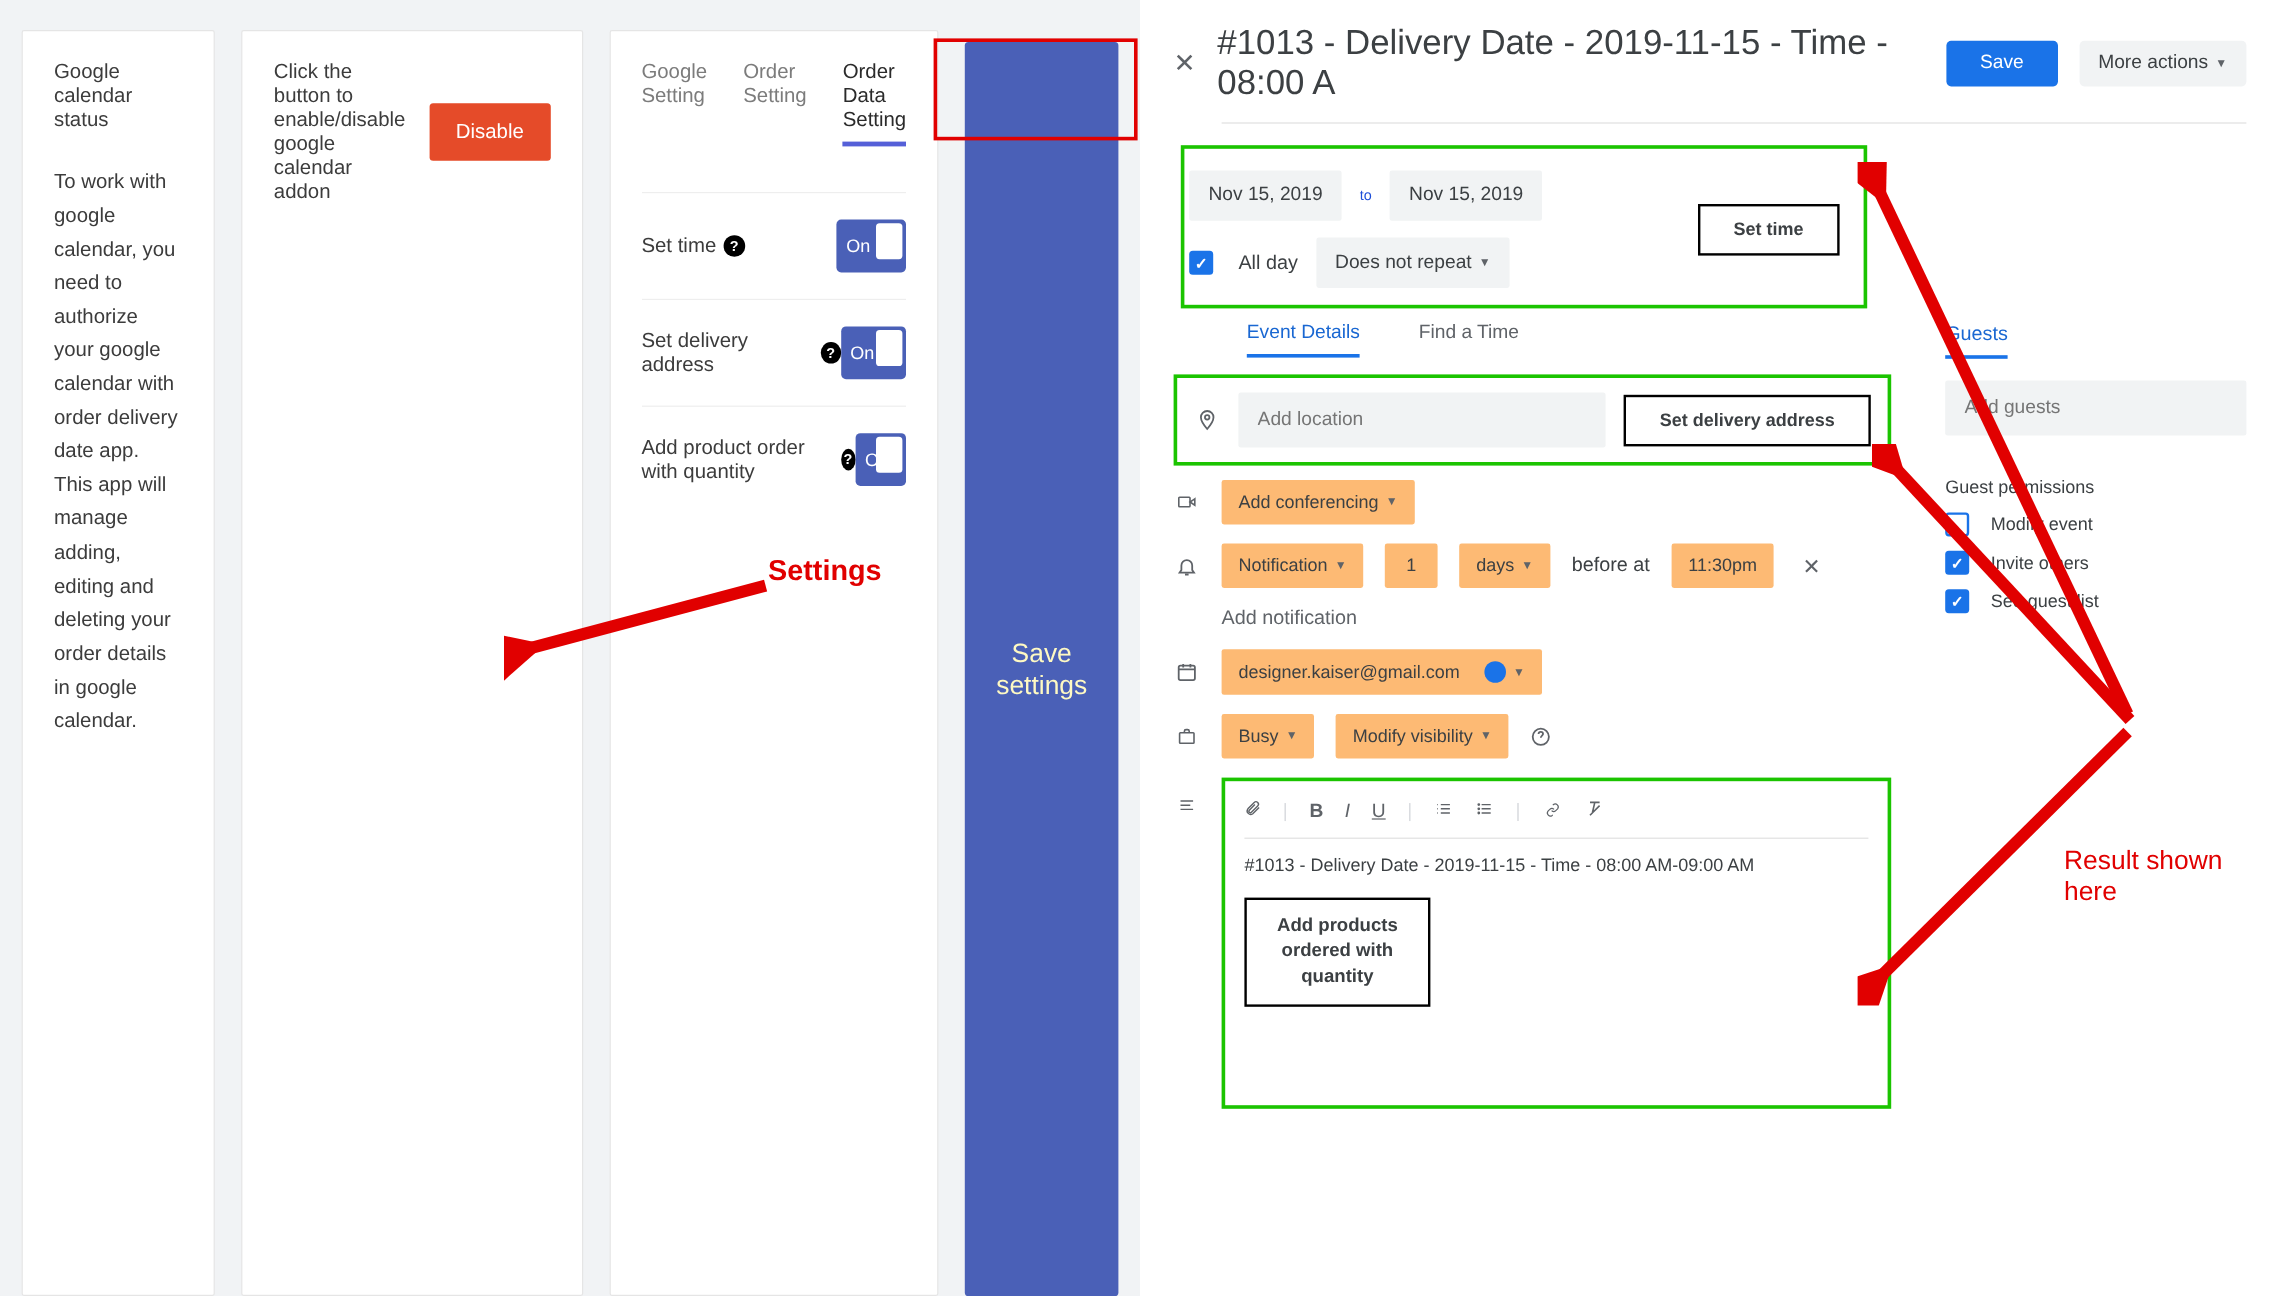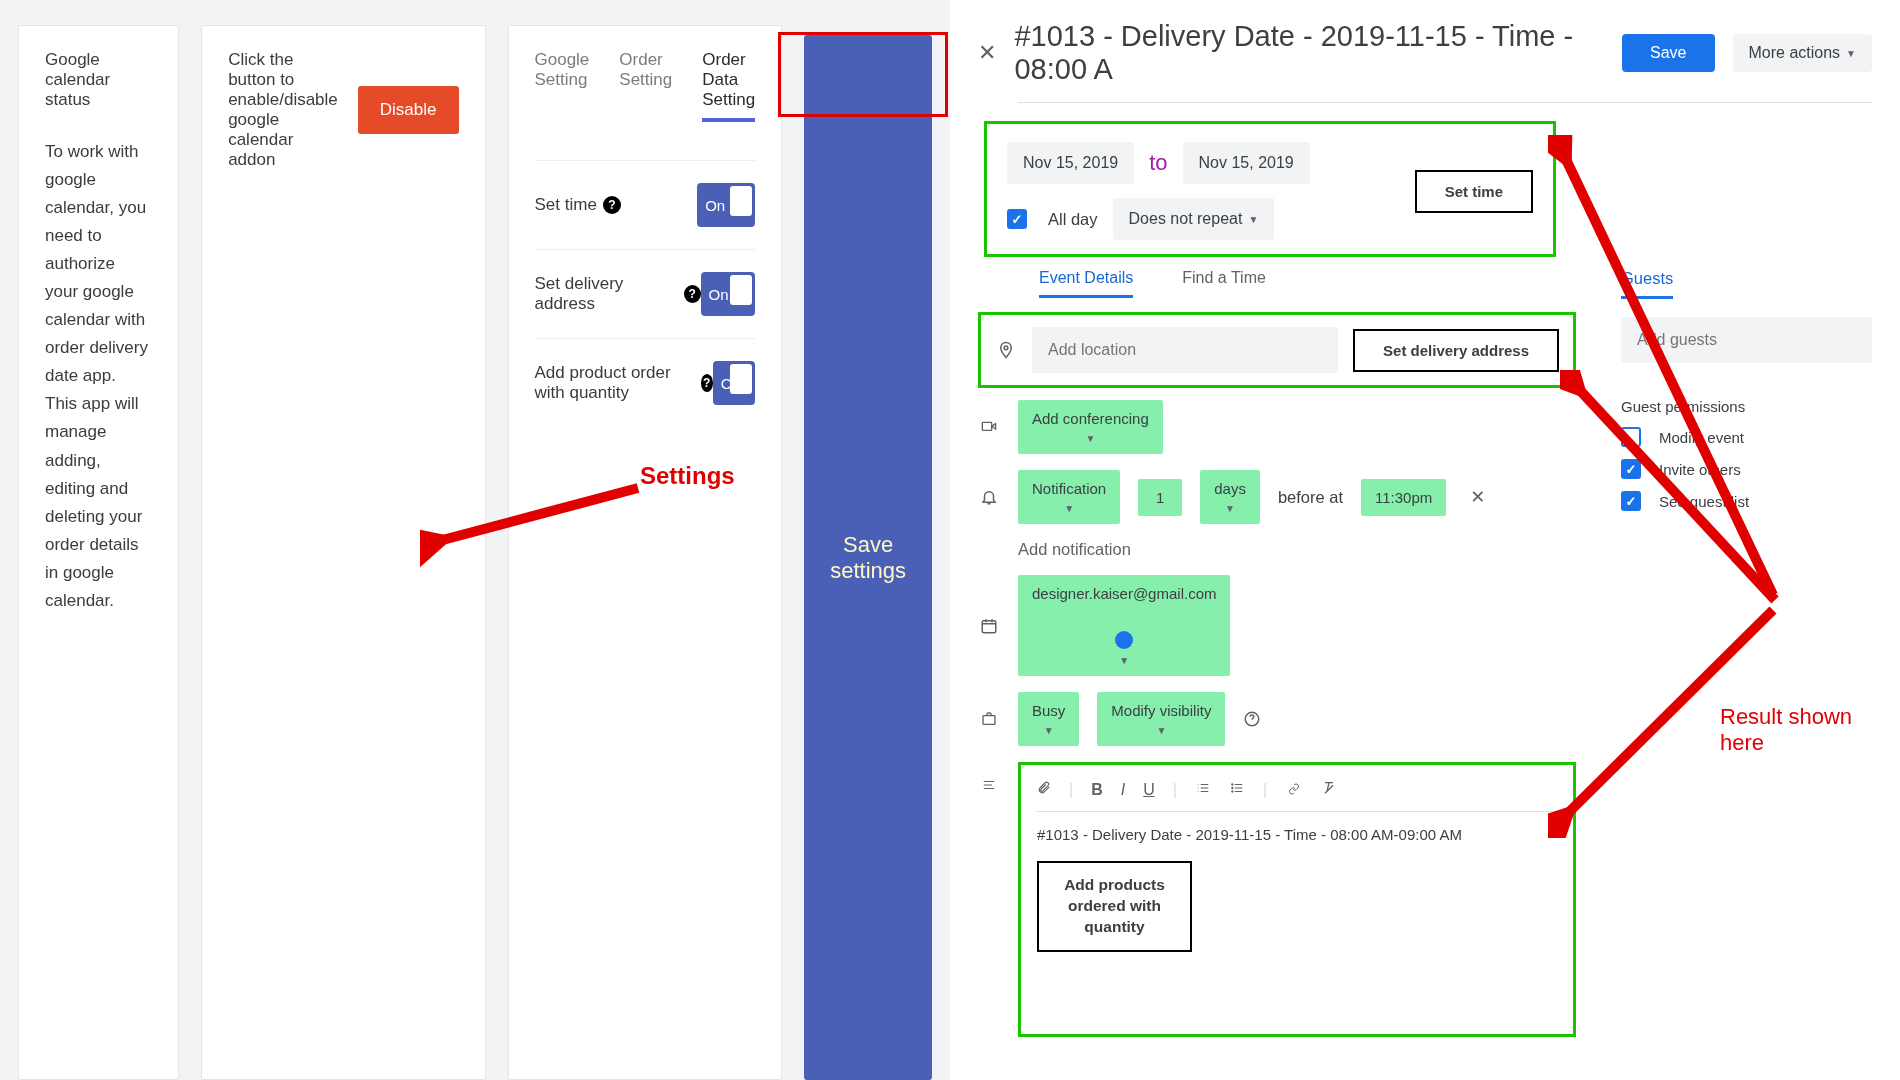--- a/index.html
+++ b/index.html
@@ -143,35 +143,35 @@
   }
   .gc-more {
     background: #f1f3f4; color: #3c4043;
     border: none; border-radius: 4px;
     padding: 10px 16px; font-size: 16px; cursor: pointer;
     display: flex; align-items: center; gap: 6px;
   }
   .caret { font-size: 10px; color: #5f6368; }
   .hl-green {
     border: 3px solid #1bc400;
-    padding: 18px 20px 14px 20px;
+    padding: 18px 20px 14px 4px;
     margin-bottom: 12px;
     display: flex;
     align-items: center;
     gap: 15px;
     position: relative;
   }
   .date-block { display:flex; flex-direction: column; gap: 14px; flex: 1;}
   .date-row { display: flex; align-items: center; gap: 15px; }
   .chip-grey {
     background: #f1f3f4; color: #3c4043;
     padding: 12px 16px; border-radius: 2px;
     font-size: 16px;
   }
-  .chip-to { color: #a21caf; font-size: 22px; }
+  .chip-to { color: #1d4ed8; font-size: 12px; }
   .chk-blue {
     width: 20px; height: 20px;
     background: #1a73e8; border-radius: 3px;
     display: inline-flex; align-items: center; justify-content: center;
     color: #fff; font-size: 13px; font-weight: bold;
     margin-right: 6px;
   }
   .chk-empty {
     width: 20px; height: 20px;
     border: 2px solid #1a73e8; border-radius: 3px;
@@ -194,22 +194,22 @@
   .gc-row { display: flex; align-items: center; gap: 18px; margin-bottom: 16px; }
   .gc-ic {
     width: 22px; color: #5f6368; display:flex; justify-content:center; font-size: 18px;
   }
   .big-input {
     flex: 1; background: #f1f3f4; color: #717579;
     padding: 14px 16px; border-radius: 2px;
     font-size: 16px; border:none;
   }
   .notif-field {
-    background: #86efac; padding: 10px 14px; border-radius:2px;
-    font-size: 15px; border:none; display:flex; align-items:center; gap:6px;flex-direction:column;
+    background: #fdba74; padding: 10px 14px; border-radius:2px;
+    font-size: 15px; border:none; display:flex; align-items:center; gap:6px;
   }
   .notif-x { color: #5f6368; cursor:pointer; font-size: 18px; margin-left: 6px;}
   .cal-dot {
     width: 18px; height: 18px; background: #1a73e8; border-radius: 50%;
     display:inline-block;
   }
   .desc-box {
     border: 3px solid #1bc400;
     padding: 14px 16px 22px 16px;
   }

